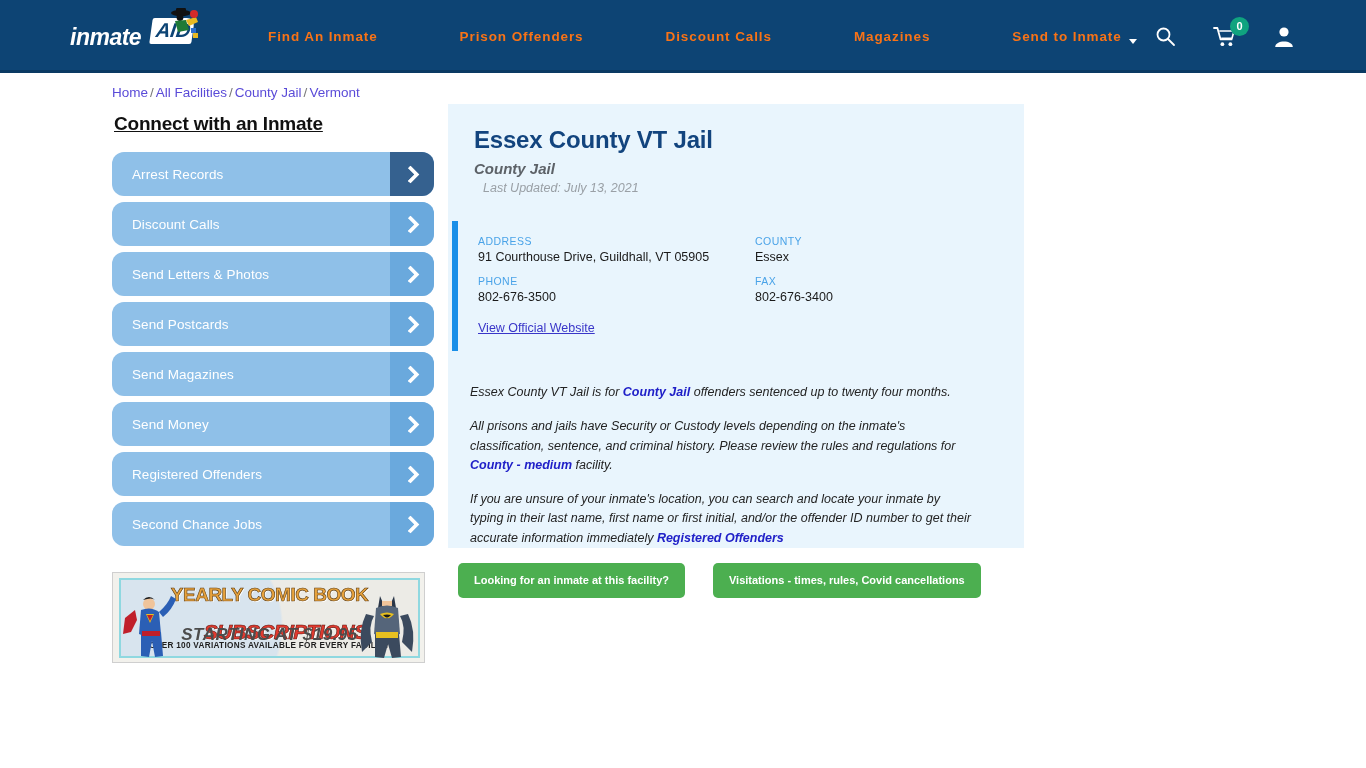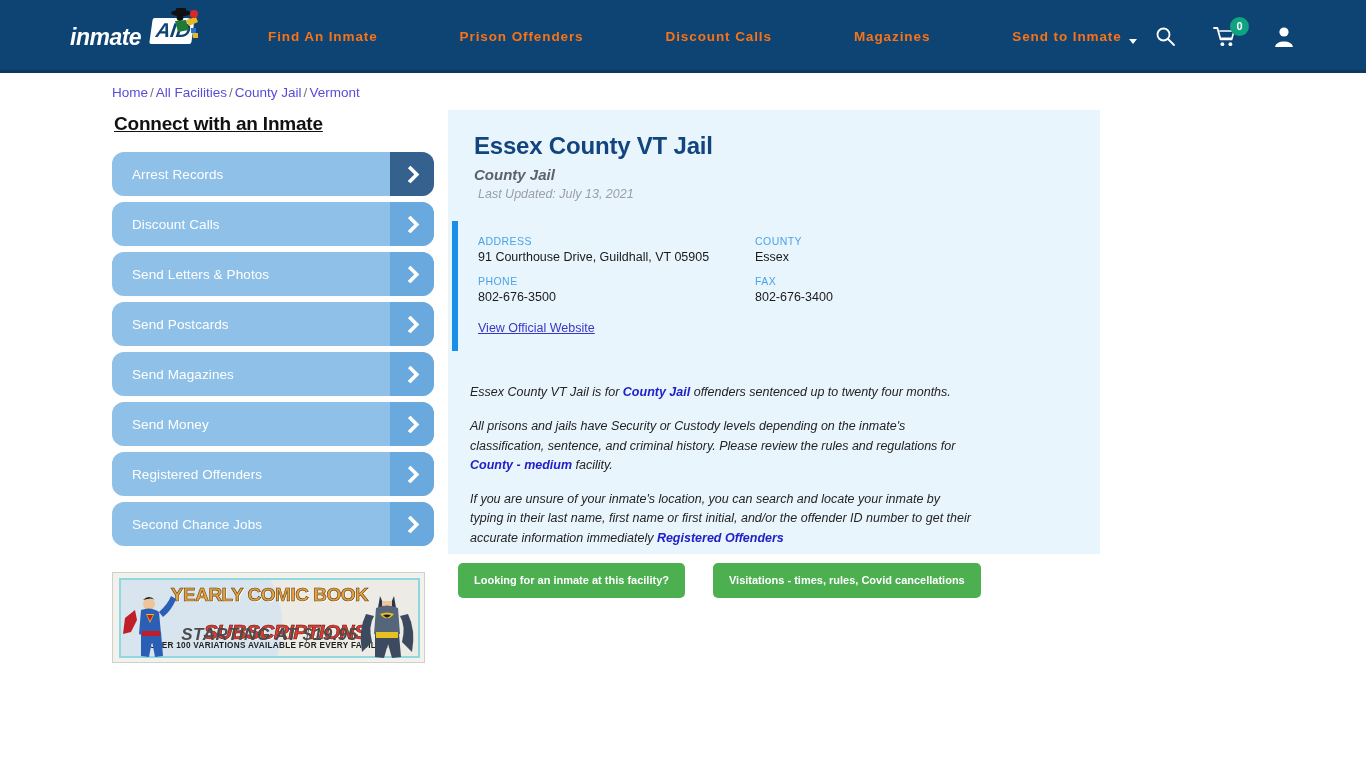--- a/index.html
+++ b/index.html
@@ -187,38 +187,38 @@
   }
   .hero-left, .hero-right {
     position: absolute; bottom: -2px;
     width: 62px; height: 70px;
   }
   .hero-left { left: 0; }
   .hero-right { right: 0; }
 
   
   .facility-card {
-    position: absolute; left: 448px; top: 110px;
-    width: 652px; height: 444px;
+    position: absolute; left: 448px; top: 104px;
+    width: 576px; height: 444px;
     background: #e9f5fd;
   }
   .card-head { padding: 22px 0 0 26px; }
   .facility-name {
     margin: 0;
     font-size: 24px; font-weight: bold;
     color: #12447e;
     letter-spacing: -0.2px;
   }
   .facility-type {
     margin: 6px 0 0 0;
     font-size: 15px; font-weight: bold; font-style: italic;
     color: #5d6268;
   }
   .facility-updated {
-    margin: 4px 0 0 4px;
+    margin: 4px 0 0 9px;
     font-size: 12.5px; font-style: italic;
     color: #9aa0a6;
   }
 
   .info-block {
     position: absolute; left: 452px; top: 221px;
     width: 552px; height: 130px;
   }
   .accent-bar {
     position: absolute; left: 0; top: 0;

